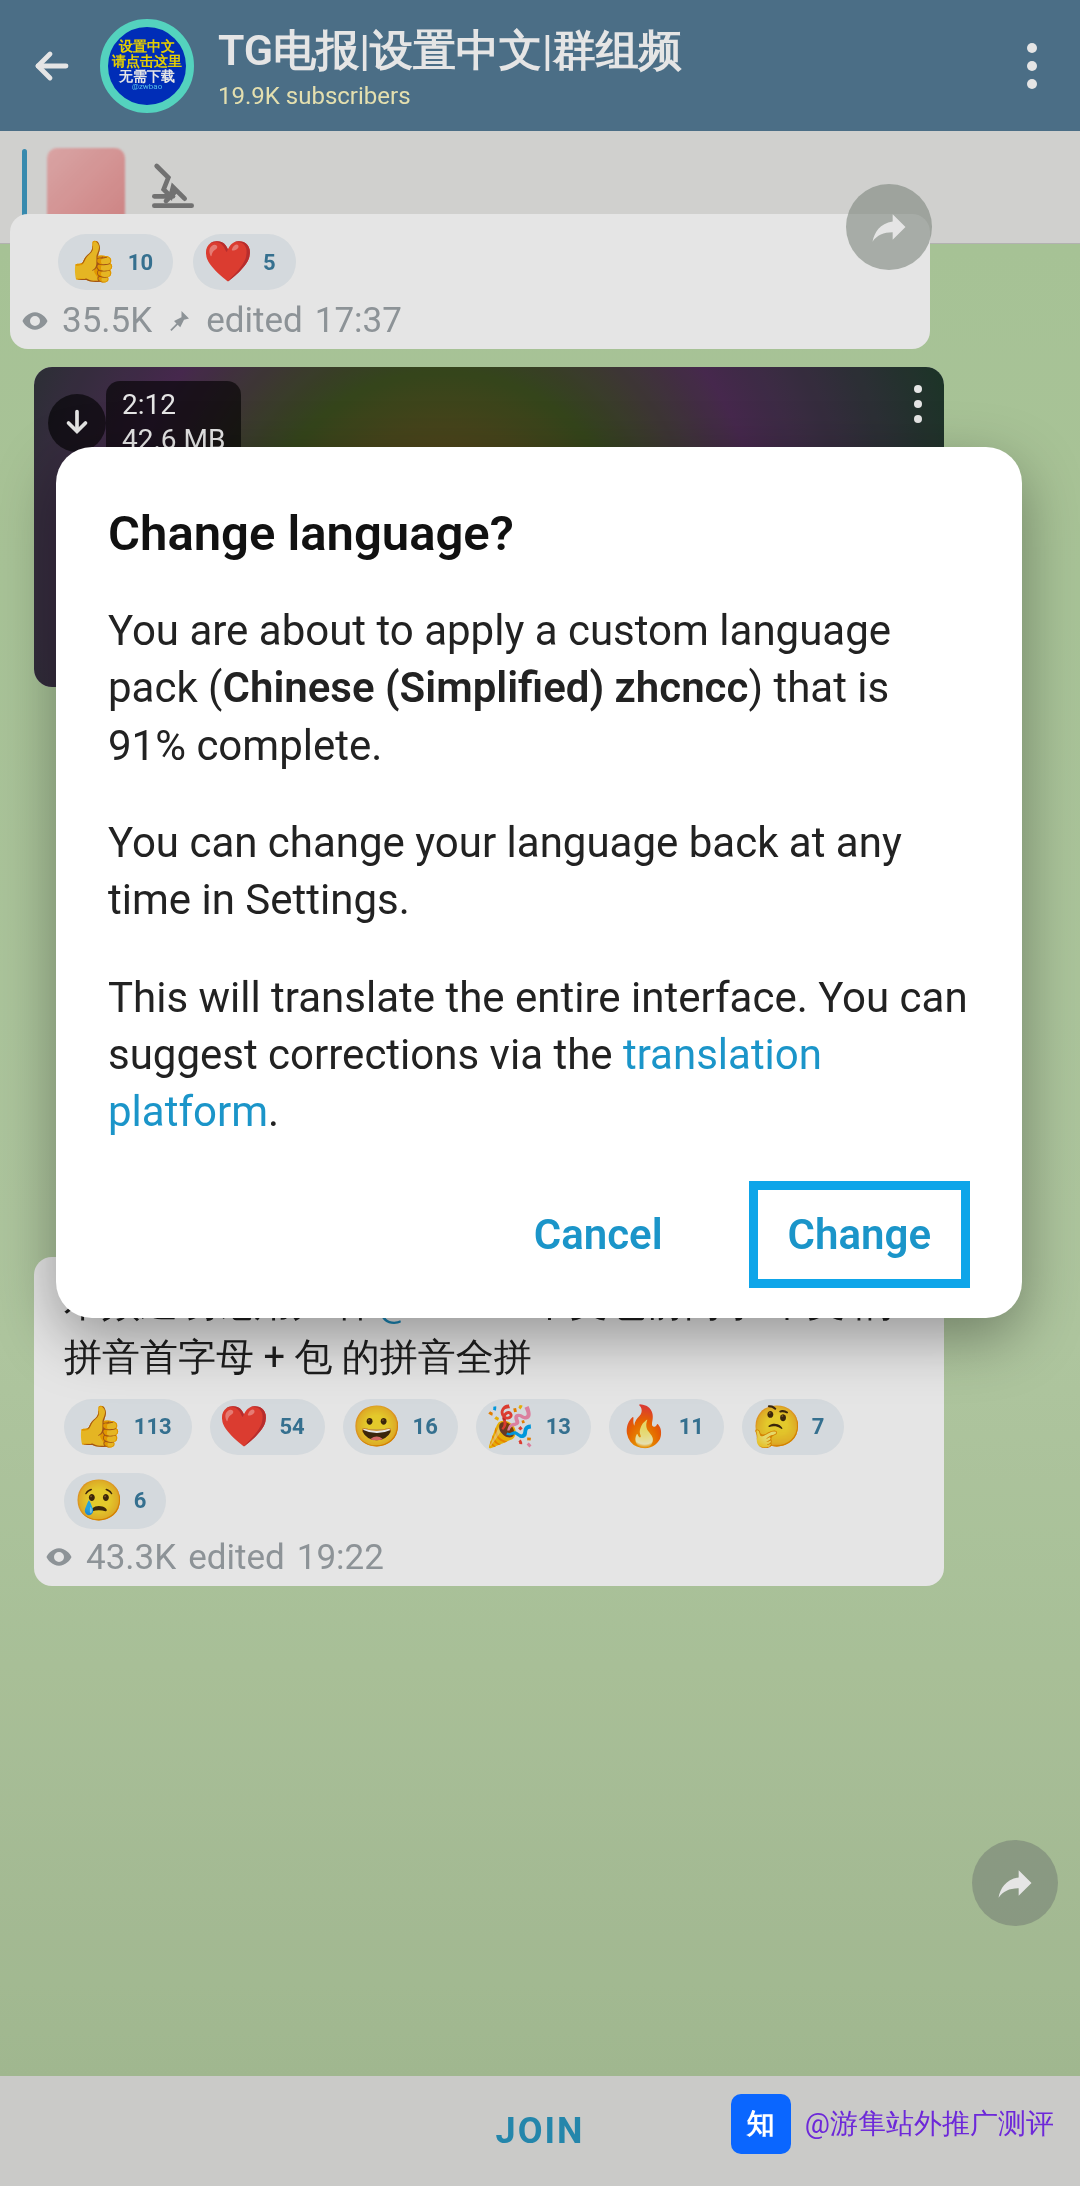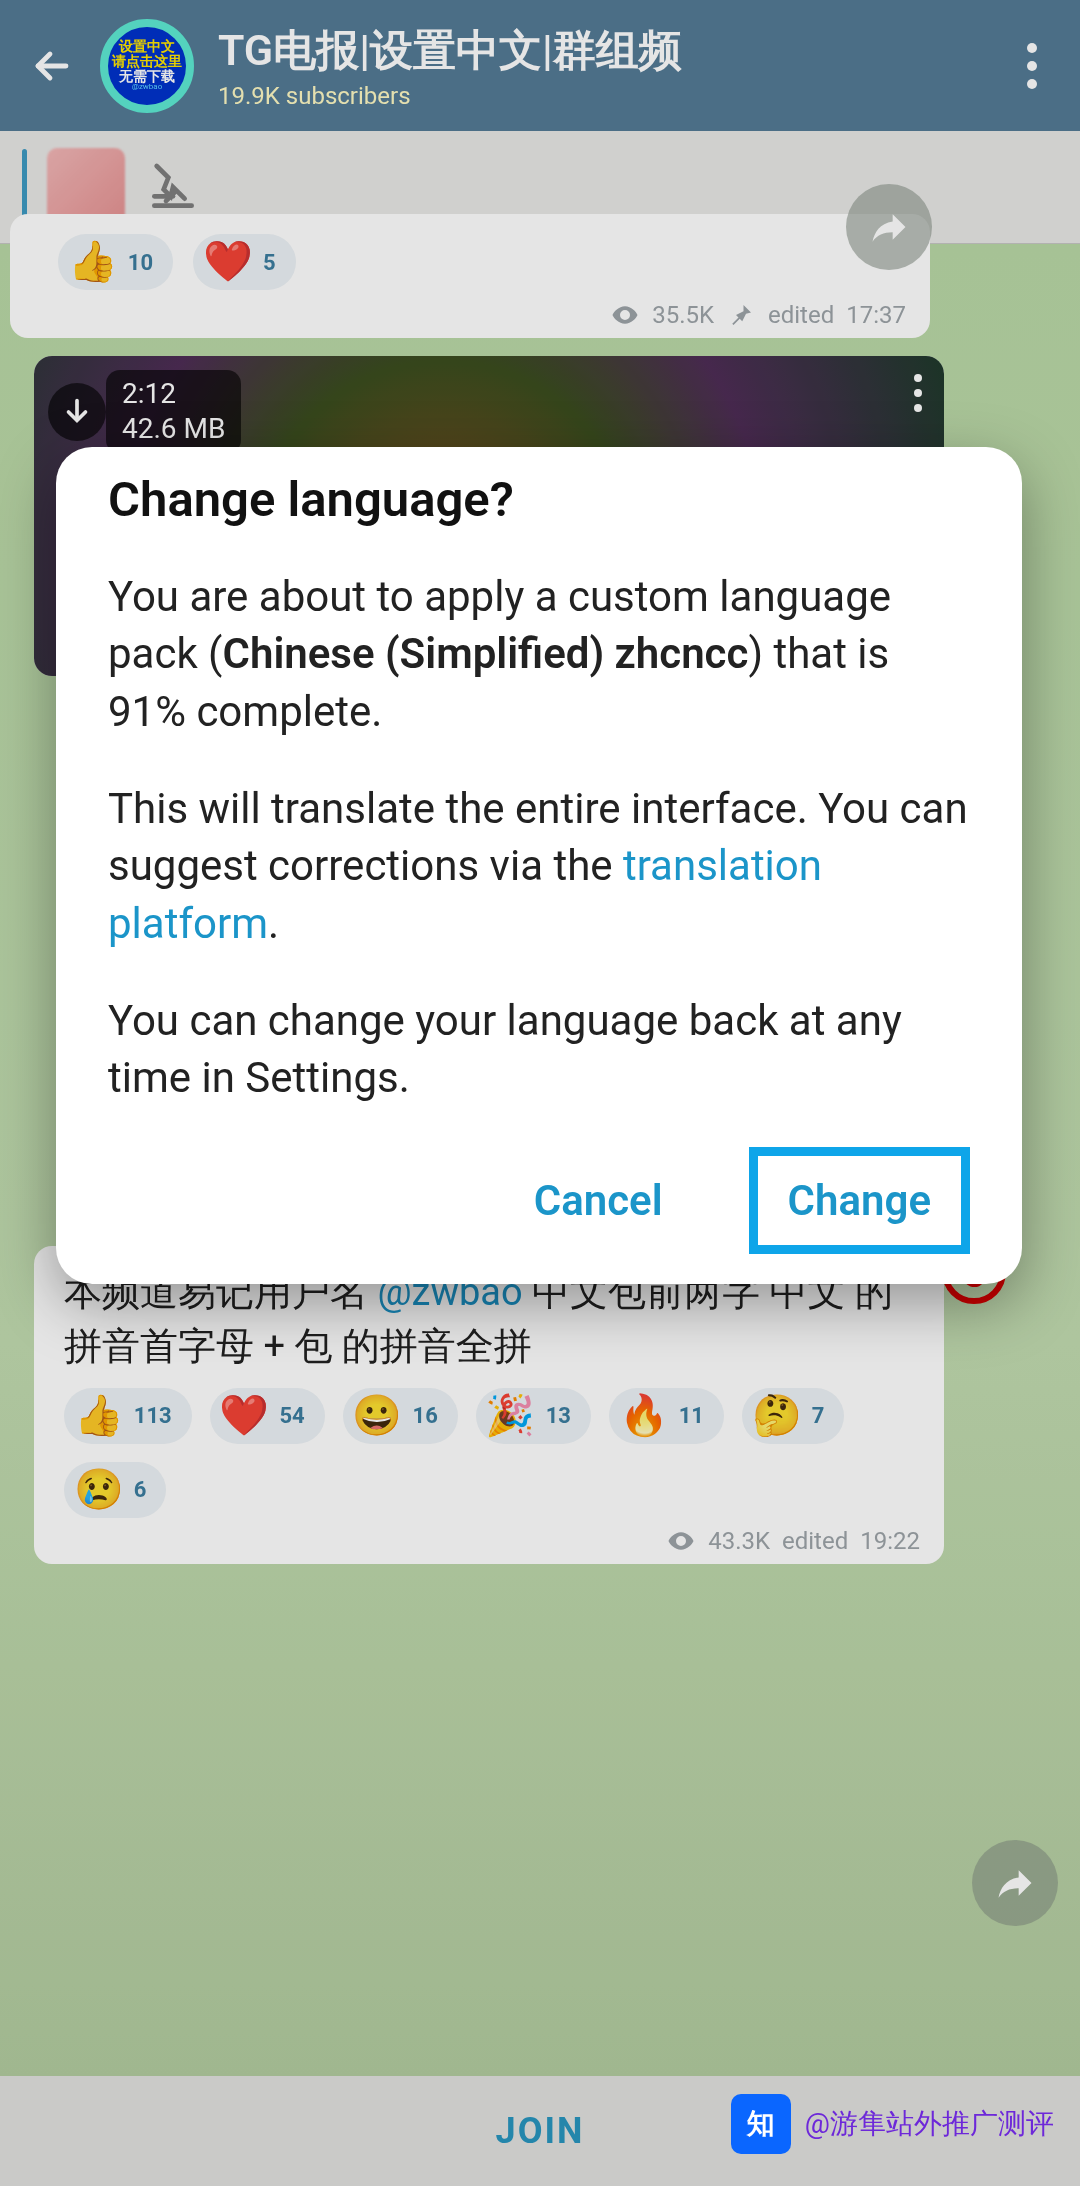--- a/index.html
+++ b/index.html
@@ -26,21 +26,21 @@
   .pinned-msg { font-size:33px; color:#303030; white-space:nowrap; overflow:hidden; text-overflow:ellipsis; }
   .pin-list-icon { color:#7e7e7e; flex-shrink:0; }
 
   
   .chat { position:absolute; top:244px; left:0; right:0; bottom:110px; background:linear-gradient(180deg,#b9d9a6,#c2dcb0 60%,#b3cca0); padding:0 10px; }
   .bubble { background:#fff; border-radius:18px; padding:6px 10px 8px; margin:6px 0; position:relative; max-width:920px; }
   .reactions-row { display:flex; gap:20px; align-items:center; padding:6px 4px; }
   .react { display:flex; align-items:center; gap:10px; background:#edf2f6; border-radius:30px; padding:8px 20px 8px 10px; }
   .react .emo { font-size:40px; line-height:1; }
   .react .cnt { font-size:22px; color:#3b7da0; font-weight:700; }
-  .meta-row { display:flex; align-items:center; gap:12px; justify-content:flex-end; color:#9da4a9; font-size:24px; padding:4px 14px 0 0; }
+  .meta-row { display:flex; align-items:center; gap:12px; color:#9da4a9; font-size:35px; padding:4px 14px 0 0; }
   .meta-row svg { width:30px; height:30px; }
 
   .first-bubble { margin-top:-30px; padding-top:14px; }
   .first-bubble .reactions-row { margin-left:34px; }
   .share-fab { position:absolute; right:-2px; width:86px; height:86px; border-radius:50%; background:rgba(130,140,130,0.55); display:flex; align-items:center; justify-content:center; }
 
   .video-bubble { background:#fff; border-radius:18px; margin:18px 0 8px 24px; padding:0; overflow:hidden; width:910px; }
   .video-area { position:relative; height:320px; background:radial-gradient(circle at 45% 60%, #7b4a1f 0%, #3b4d1f 35%, #4e2d56 60%, #1f3a2b 100%); }
   .video-top { position:absolute; top:14px; left:14px; display:flex; align-items:center; }
   .dl-circle { width:58px; height:58px; border-radius:50%; background:rgba(0,0,0,0.6); display:flex; align-items:center; justify-content:center; }
@@ -54,21 +54,21 @@
 
   .annotation-5 { position:absolute; right:-62px; top:-6px; width:64px; height:64px; border:6px solid #e20000; border-radius:50%; color:#e20000; font-size:44px; font-weight:700; display:flex; align-items:center; justify-content:center; }
   .msg-wrap { position:relative; }
 
   
   .join-bar { position:absolute; bottom:0; left:0; right:0; height:110px; background:#e1e1df; display:flex; align-items:center; justify-content:center; }
   .join-btn { font-size:36px; font-weight:700; color:#2996bf; letter-spacing:2px; }
 
   
   .overlay { position:absolute; inset:0; background:rgba(0,0,0,0.10); }
-  .dialog { position:absolute; top:447px; left:56px; width:966px; background:#fff; border-radius:36px; box-shadow:0 20px 60px rgba(0,0,0,0.35); padding:24px 52px 30px; }
+  .dialog { position:absolute; top:447px; left:56px; width:966px; background:#fff; border-radius:36px; box-shadow:0 20px 60px rgba(0,0,0,0.35); padding:58px 52px 30px; }
   .dialog-title { font-size:49px; font-weight:600; color:#111; margin-bottom:40px; }
   .dialog-body { font-size:42px; color:#222; line-height:1.365; }
   .dialog-body p { margin-bottom:40px; }
   .dialog-body .bold { font-weight:600; }
   .dialog-body .link { color:#1b95c9; }
   .dialog-actions { display:flex; justify-content:flex-end; gap:60px; margin-top:12px; align-items:center; }
   .dlg-btn { font-size:42px; font-weight:600; color:#1b95c9; padding:18px 26px;text-align:center; }
   .change-box { border:9px solid #0ea5e9; padding:6px 22px; }
 
   
@@ -224,22 +224,22 @@
 
 <div class="join-bar">
   <div class="join-btn">JOIN</div>
 </div>
 
 <div class="overlay"></div>
 <div class="dialog">
   <div class="dialog-title">Change language?</div>
   <div class="dialog-body">
     <p><span>You are about to apply a custom language pack (</span><span class="bold">Chinese (Simplified) zhcncc</span><span>) that is 91% complete.</span></p>
+    <p>You can change your language back at any time in Settings.</p>
     <p><span>This will translate the entire interface. You can suggest corrections via the </span><span class="link">translation platform</span><span>.</span></p>
-    <p>You can change your language back at any time in Settings.</p>
   </div>
   <div class="dialog-actions">
     <div class="dlg-btn">Cancel</div>
     <div class="change-box">
       <div class="dlg-btn" style="padding:14px 8px">Change</div>
     </div>
   </div>
 </div>
 
 <div class="watermark">

